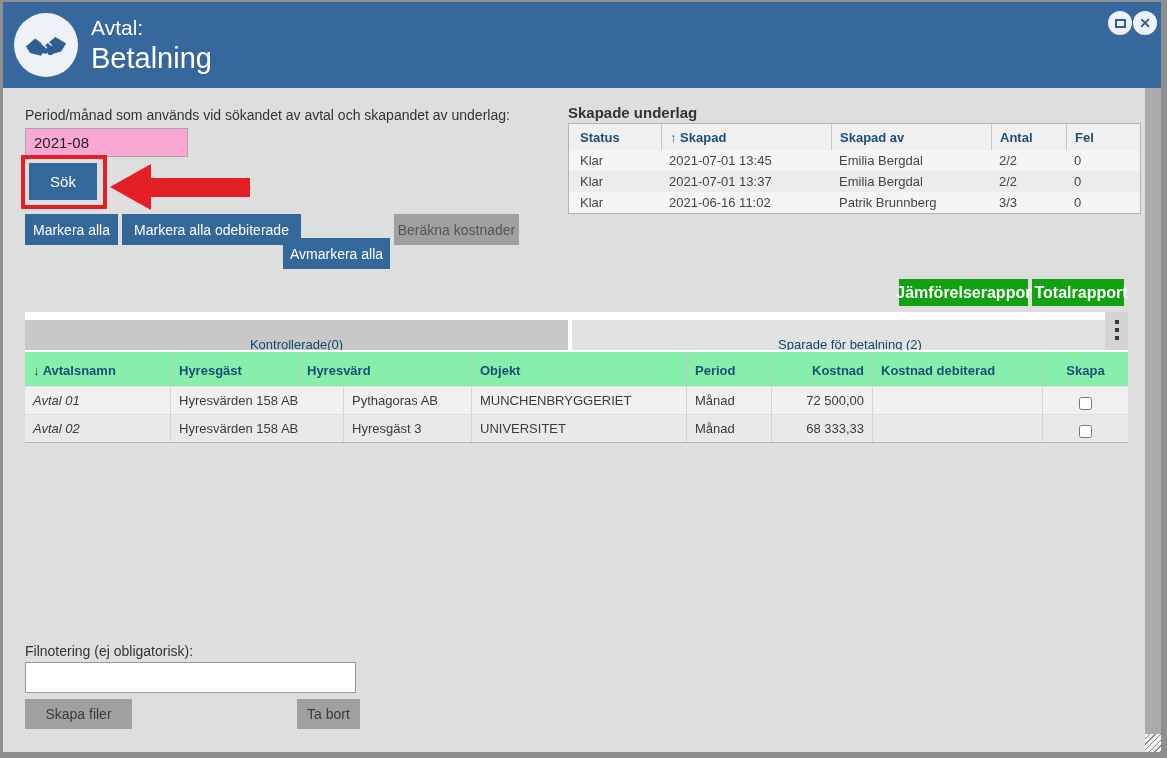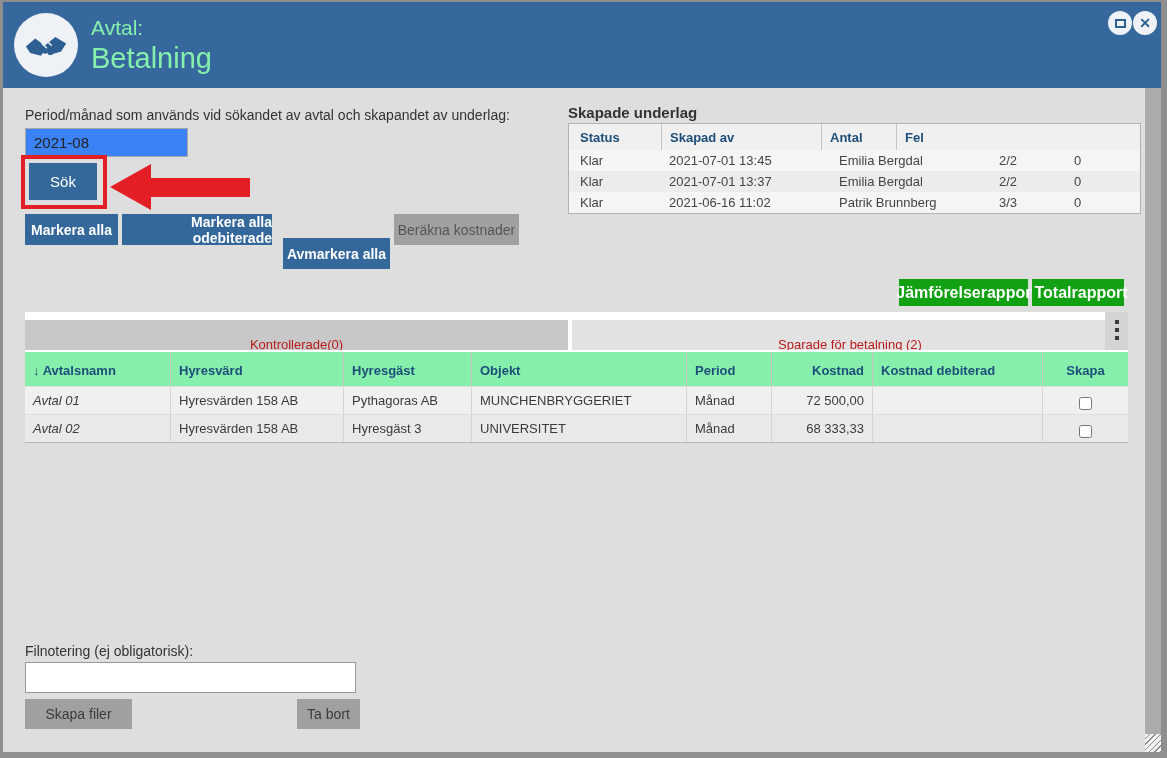--- a/index.html
+++ b/index.html
@@ -17,60 +17,60 @@
   
   .hdr {
     position:absolute; left:0; top:0; width:1158px; height:86px;
     background:#36689d;
   }
   .logo {
     position:absolute; left:11px; top:11px; width:64px; height:64px;
     background:#eef1f5; border-radius:50%;
     display:flex; align-items:center; justify-content:center;
   }
-  .titles { position:absolute; left:88px; top:13px; color:#86efac; }
+  .titles { position:absolute; left:88px; top:13px; color:#ffffff; }
   .t1 { font-size:21px; line-height:26px; }
   .t2 { font-size:29px; line-height:34px; }
   .winbtn {
     position:absolute; top:9px; width:24px; height:24px; border-radius:50%;
     background:#eef1f5; display:flex; align-items:center; justify-content:center;
     cursor:pointer;
   }
   .winbtn.max { left:1105px; }
   .winbtn.close { left:1130px; color:#2d5f92; font-size:14px; font-weight:bold; }
   .maxglyph { width:11px; height:9px; border:2px solid #2d5f92; }
   
   .lbl { position:absolute; font-size:14px; color:#333; }
   .period-label { left:22px; top:105px; }
   .period-input {
     position:absolute; left:22px; top:126px; width:163px; height:29px;
-    background:#3b82f6; border:1px solid #a6a6a6; font-size:15px; color:#222;
+    background:#f9a8d4; border:1px solid #a6a6a6; font-size:15px; color:#222;
     padding-left:8px; font-family:"Liberation Sans",sans-serif;
   }
   .redbox {
     position:absolute; left:18px; top:153px; width:86px; height:54px;
     border:4px solid #e31e24;
   }
   .btn-blue {
     position:absolute; background:#34679a; color:#fff; border:none;
     font-size:14px; font-family:"Liberation Sans",sans-serif; cursor:pointer;
   }
   .sok { left:26px; top:161px; width:68px; height:37px; font-size:15px; }
   .arrow-head {
     position:absolute; left:107px; top:162px; width:0; height:0;
     border-right:41px solid #e31e24;
     border-top:23px solid transparent; border-bottom:23px solid transparent;
   }
   .arrow-shaft {
     position:absolute; left:147px; top:176px; width:100px; height:19px;
     background:#e31e24;
   }
-  .act { top:212px; height:31px;font-weight:bold; }
+  .act { top:212px; height:31px; }
   .act1 { left:22px;  width:93px; }
-  .act2 { left:119px; width:150px;text-align:right; }
+  .act2 { left:119px; width:179px; }
   .act3 { left:280px; width:107px;margin-top:24px; }
   .btn-gray {
     position:absolute; background:#a0a0a0; color:#555; border:none;
     font-size:14px; font-family:"Liberation Sans",sans-serif;
   }
   .act4 { top:212px; height:31px; left:391px; width:125px; }
   
   .su-title { position:absolute; left:565px; top:102px; font-size:15px; font-weight:bold; color:#333; }
   .su-table {
     position:absolute; left:565px; top:121px; width:573px;
@@ -99,21 +99,21 @@
   .rep2 { left:1029px; width:92px; }
   .list-icon { display:inline-block; width:12px; height:11px; }
   .list-icon i {
     display:block; height:2px; margin-bottom:2px;
     background:linear-gradient(to right,#fff 0 2px,transparent 2px 4px,#fff 4px 12px);
   }
   
   .tabbar { position:absolute; left:22px; top:310px; width:1103px; height:38px; background:#fff; }
   .tab {
     position:absolute; top:8px; height:48px; display:flex;
-    align-items:center; justify-content:center; font-size:13px; color:#b91c1c;
+    align-items:center; justify-content:center; font-size:13px; color:#0c4a6e;
     cursor:pointer;
   }
   .tab-inactive { left:0; width:543px; background:#c8c8c8; }
   .tab-active   { left:547px; width:556px; background:#e2e2e2; }
   .kebab {
     position:absolute; left:1080px; top:0; width:23px; height:44px;
     background:#d4d4d4; cursor:pointer;
   }
   .kebab i {
     position:absolute; left:10px; top:8px; width:4px; height:4px; background:#3a3a3a;
@@ -205,20 +205,21 @@
 
   <button class="btn-blue act act1">Markera alla</button>
   <button class="btn-blue act act2">Markera alla odebiterade</button>
   <button class="btn-blue act act3">Avmarkera alla</button>
   <button class="btn-gray act4">Beräkna kostnader</button>
 
   <div class="su-title">Skapade underlag</div>
   <div class="su-table">
     <div class="su-hrow">
       <div class="su-hcell w-status">Status</div>
+      <div class="su-hcell w-skapad">↑ Skapad</div>
       <div class="su-hcell w-skapadav">Skapad av</div>
       <div class="su-hcell w-antal">Antal</div>
       <div class="su-hcell w-fel">Fel</div>
     </div>
     <div class="su-row odd">
       <div class="su-cell w-status">Klar</div>
       <div class="su-cell w-skapad">2021-07-01 13:45</div>
       <div class="su-cell w-skapadav">Emilia Bergdal</div>
       <div class="su-cell w-antal">2/2</div>
       <div class="su-cell w-fel">0</div>
@@ -260,22 +261,22 @@
     <div class="tab tab-inactive">Kontrollerade(0)</div>
     <div class="tab tab-active">Sparade för betalning (2)</div>
     <div class="kebab">
       <i></i>
     </div>
   </div>
 
   <div class="mt">
     <div class="mt-hrow">
       <div class="mt-hcell c-avtal">↓ Avtalsnamn</div>
+      <div class="mt-hcell c-hg">Hyresgäst</div>
       <div class="mt-hcell c-hv">Hyresvärd</div>
-      <div class="mt-hcell c-hg">Hyresgäst</div>
       <div class="mt-hcell c-objekt">Objekt</div>
       <div class="mt-hcell c-period">Period</div>
       <div class="mt-hcell c-kostnad">Kostnad</div>
       <div class="mt-hcell c-senast">Kostnad debiterad</div>
       <div class="mt-hcell c-skapa">Skapa</div>
     </div>
     <div class="mt-row odd">
       <div class="mt-cell c-avtal">Avtal 01</div>
       <div class="mt-cell c-hv">Hyresvärden 158 AB</div>
       <div class="mt-cell c-hg">Pythagoras AB</div>

